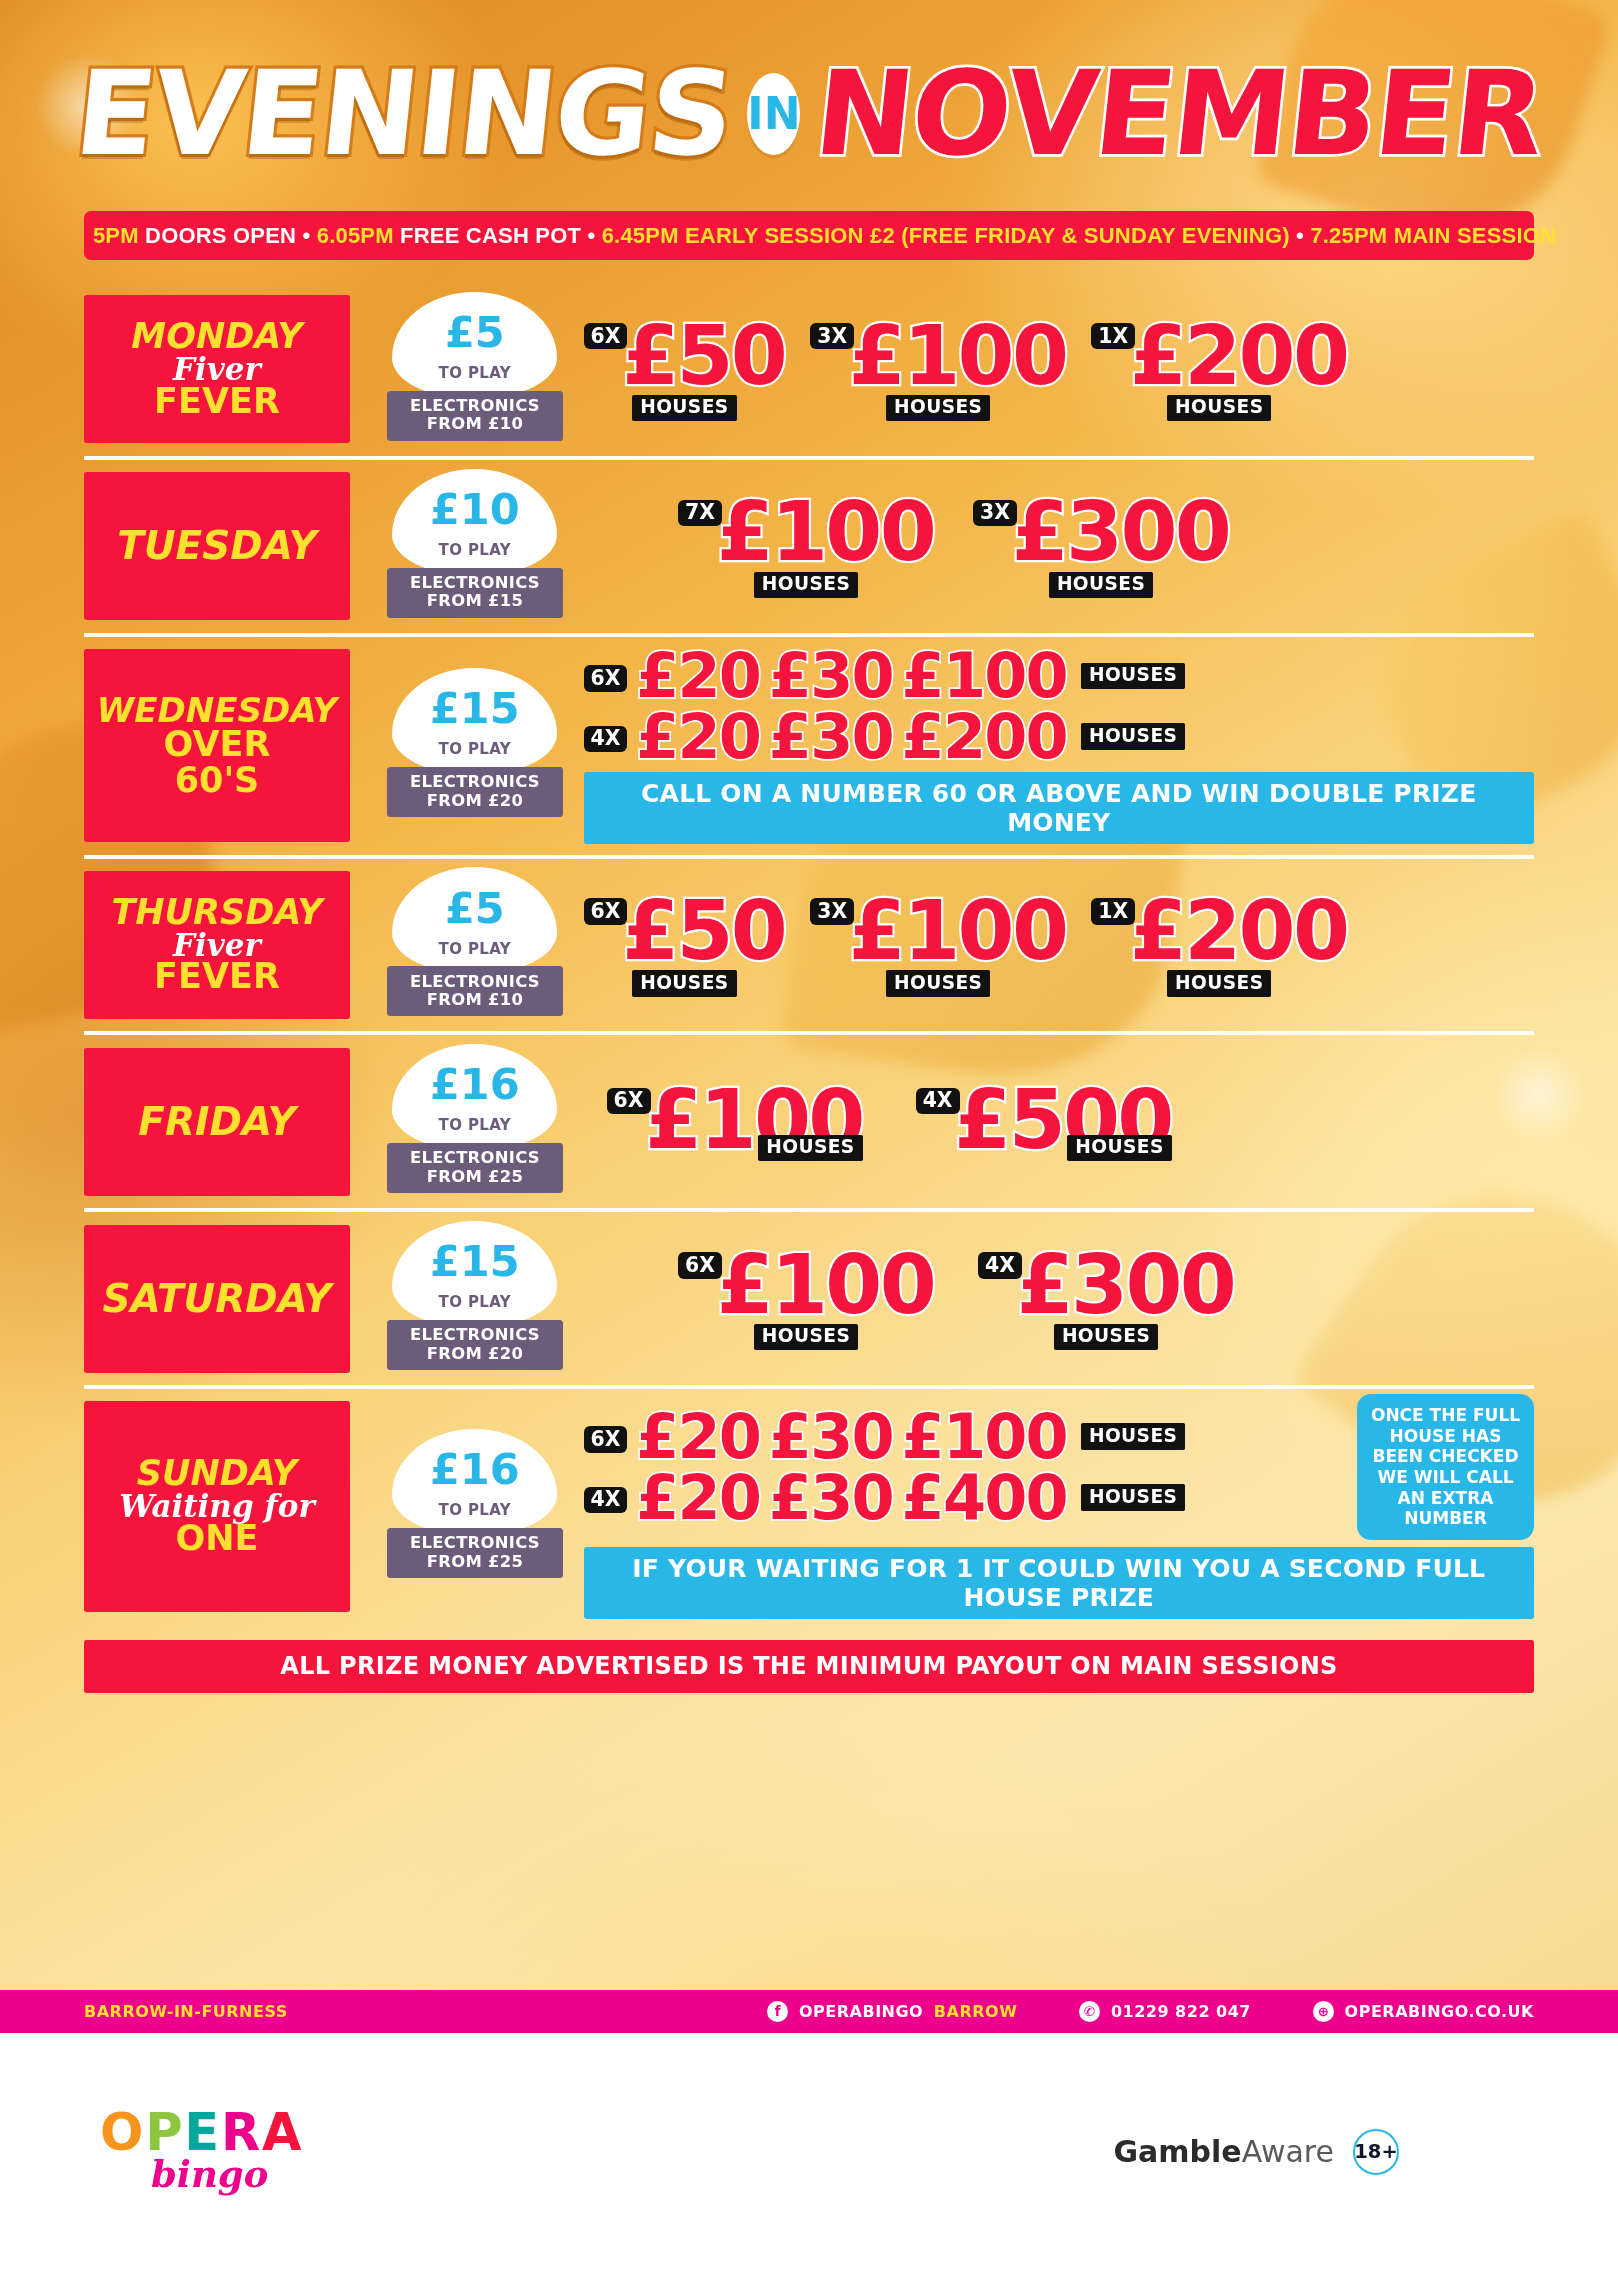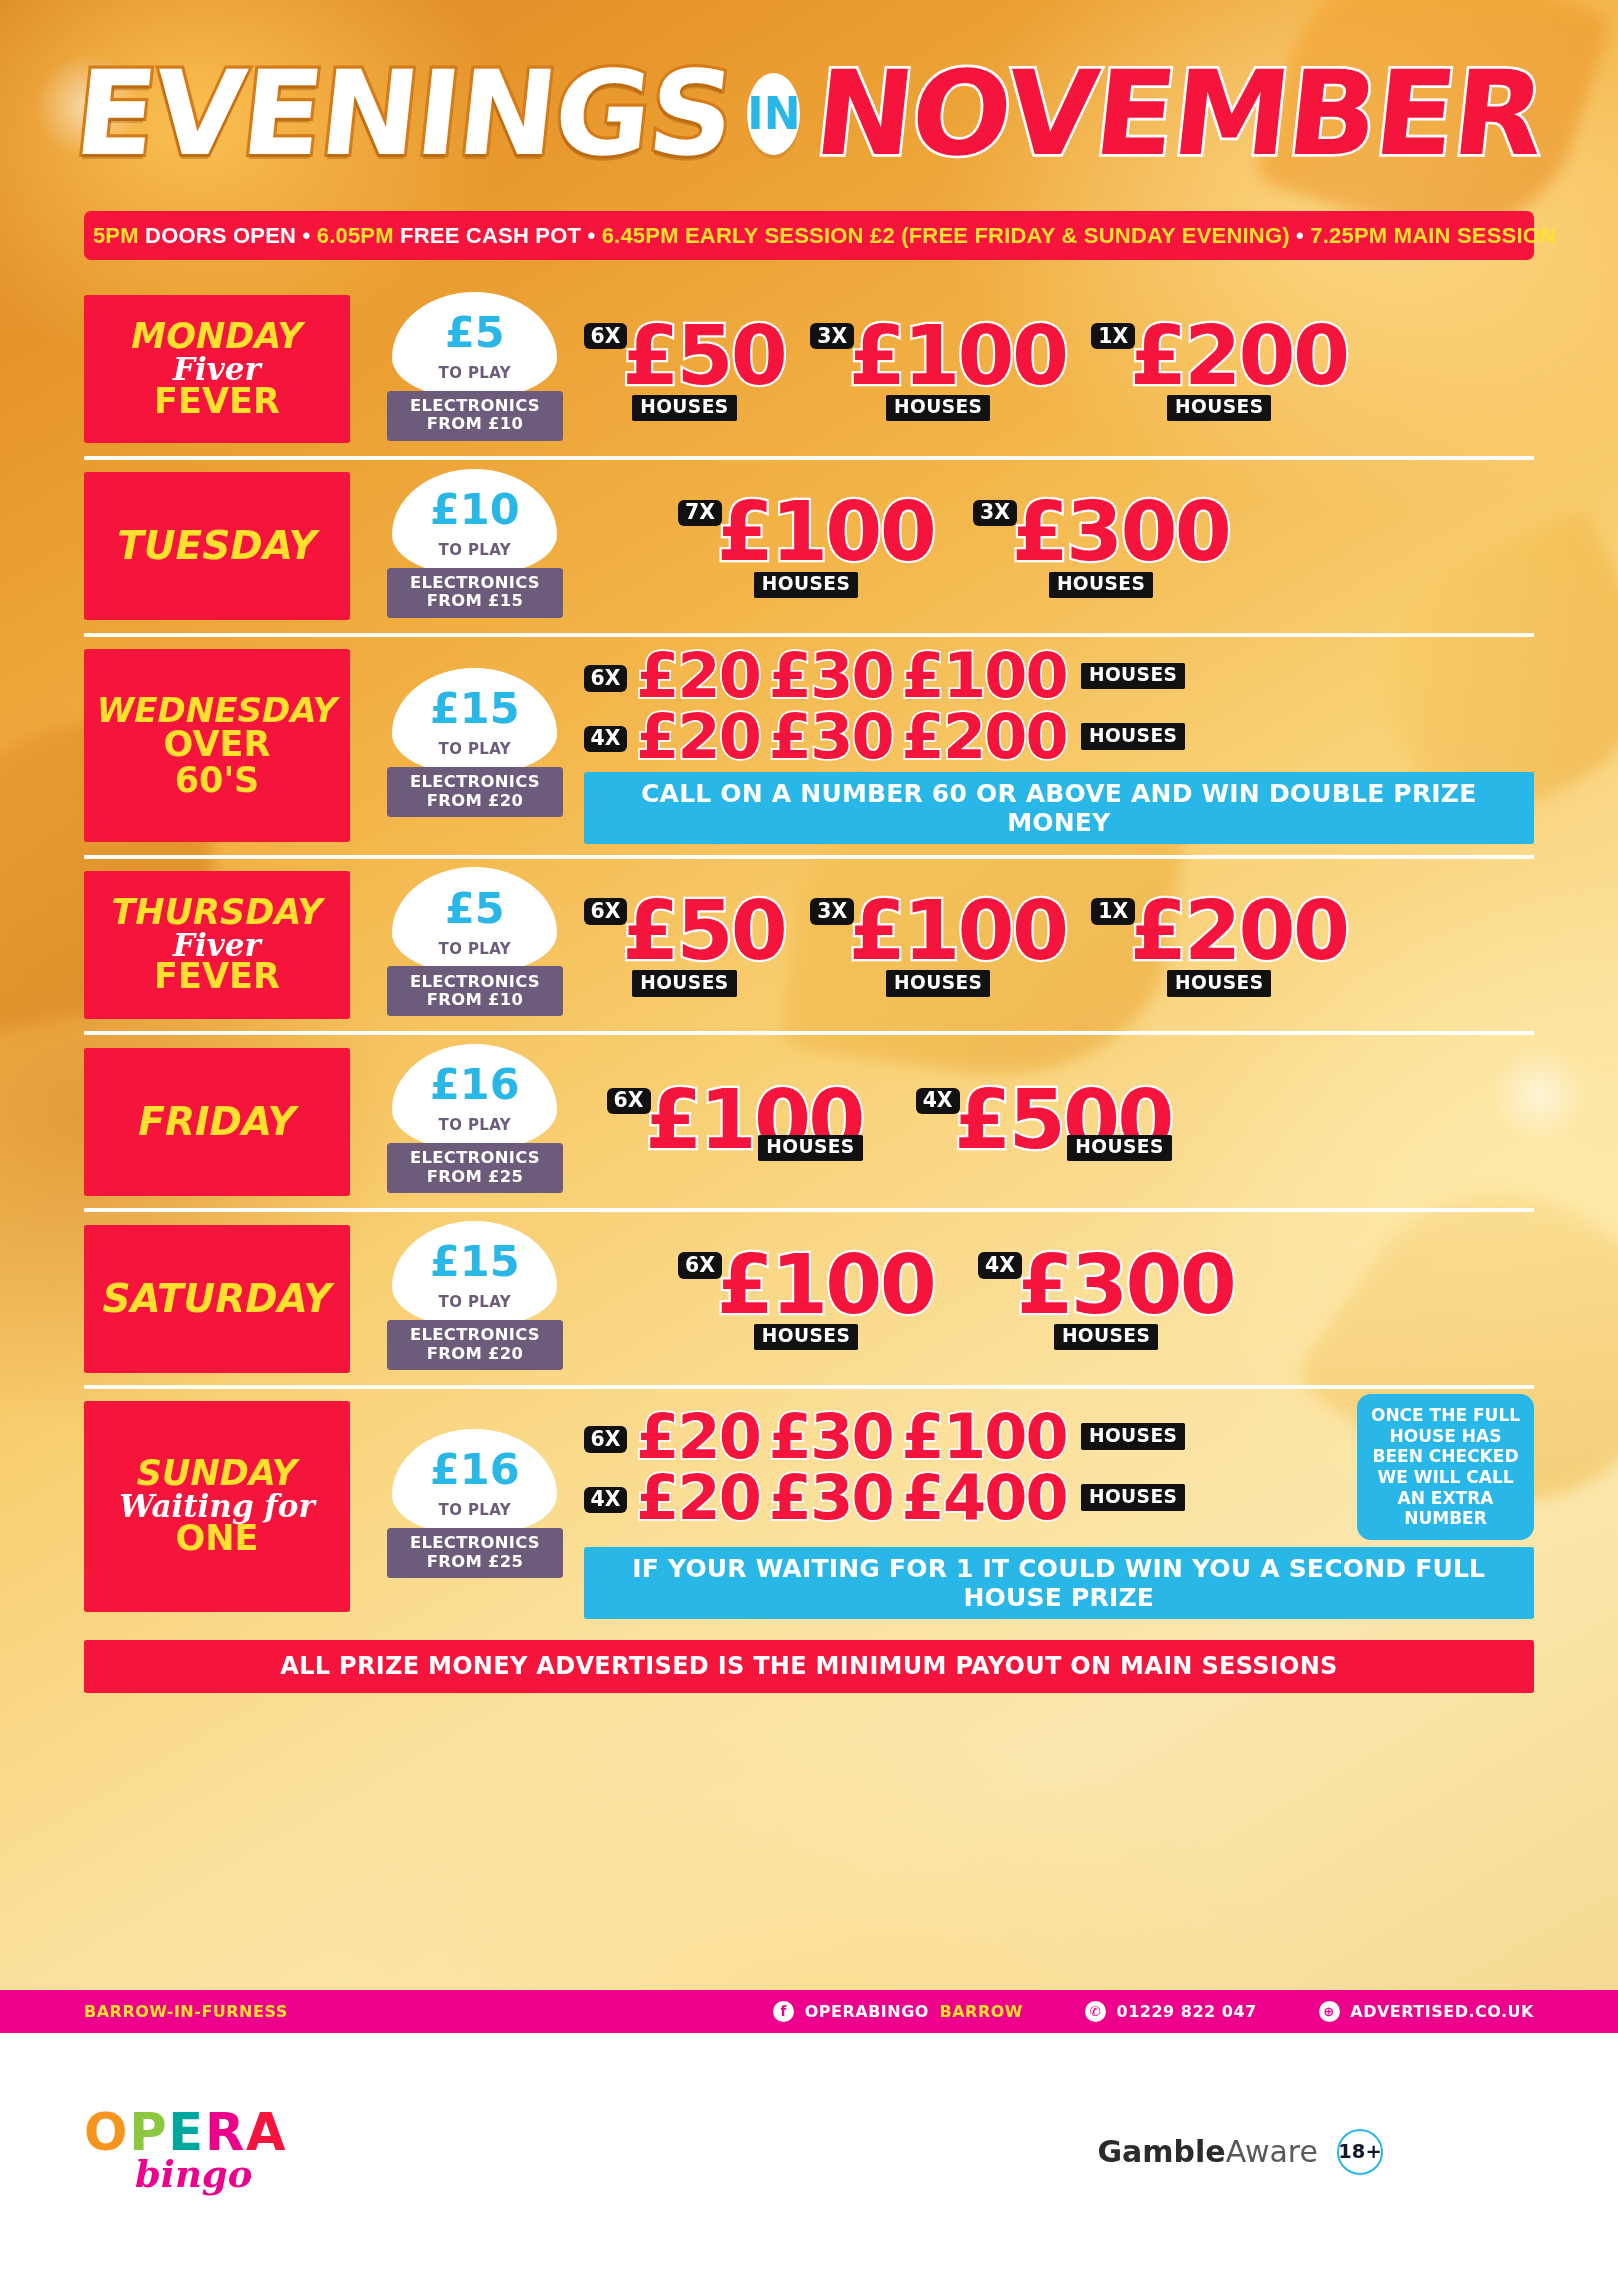--- a/index.html
+++ b/index.html
@@ -331,20 +331,21 @@
 
   
   .bottom {
     position: relative;
     width: 1467px;
     height: 237px;
     background: #ffffff;
     display: flex;
     align-items: center;
     padding: 16px 84px;
+    margin-left: 16px;
   }
   .logo { display: flex; flex-direction: column; align-items: flex-start; }
   .logo-word {
     font-family: "DejaVu Sans", sans-serif;
     font-weight: 900;
     font-size: 51px;
     letter-spacing: 1.8px;
     line-height: 1;
   }
   .logo-word span:nth-child(1){ color:#f7941e; }
@@ -703,21 +704,21 @@
         <span class="c-ico">f</span>
         <span>OPERABINGO</span>
           <span class="b">BARROW</span>
       </div>
       <div class="c-item">
         <span class="c-ico">✆</span>
         <span>01229 822 047</span>
       </div>
       <div class="c-item">
         <span class="c-ico">⊕</span>
-        <span>ADVERTISED.CO.UK</span>
+        <span>OPERABINGO.CO.UK</span>
       </div>
     </div>
   </div>
 
 </div>
 
 <div class="bottom">
   <div class="logo">
     <div class="logo-word">
       <span>O</span><span>P</span><span>E</span><span>R</span><span>A</span>

